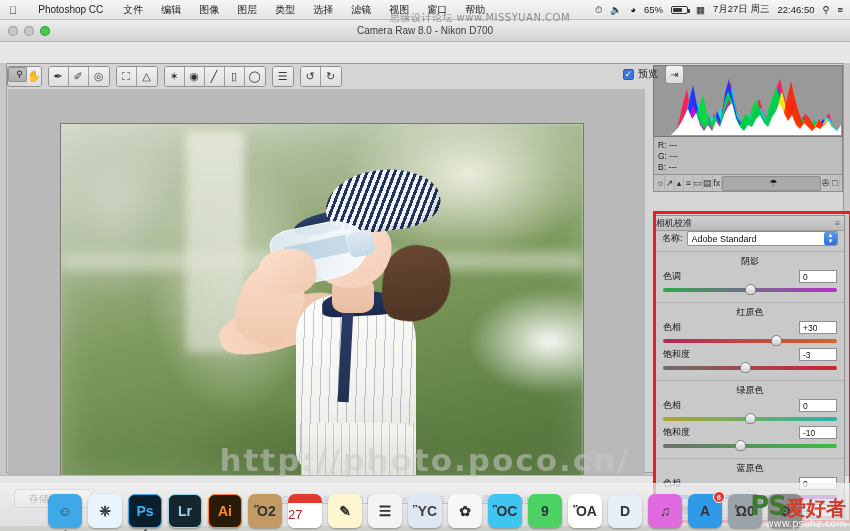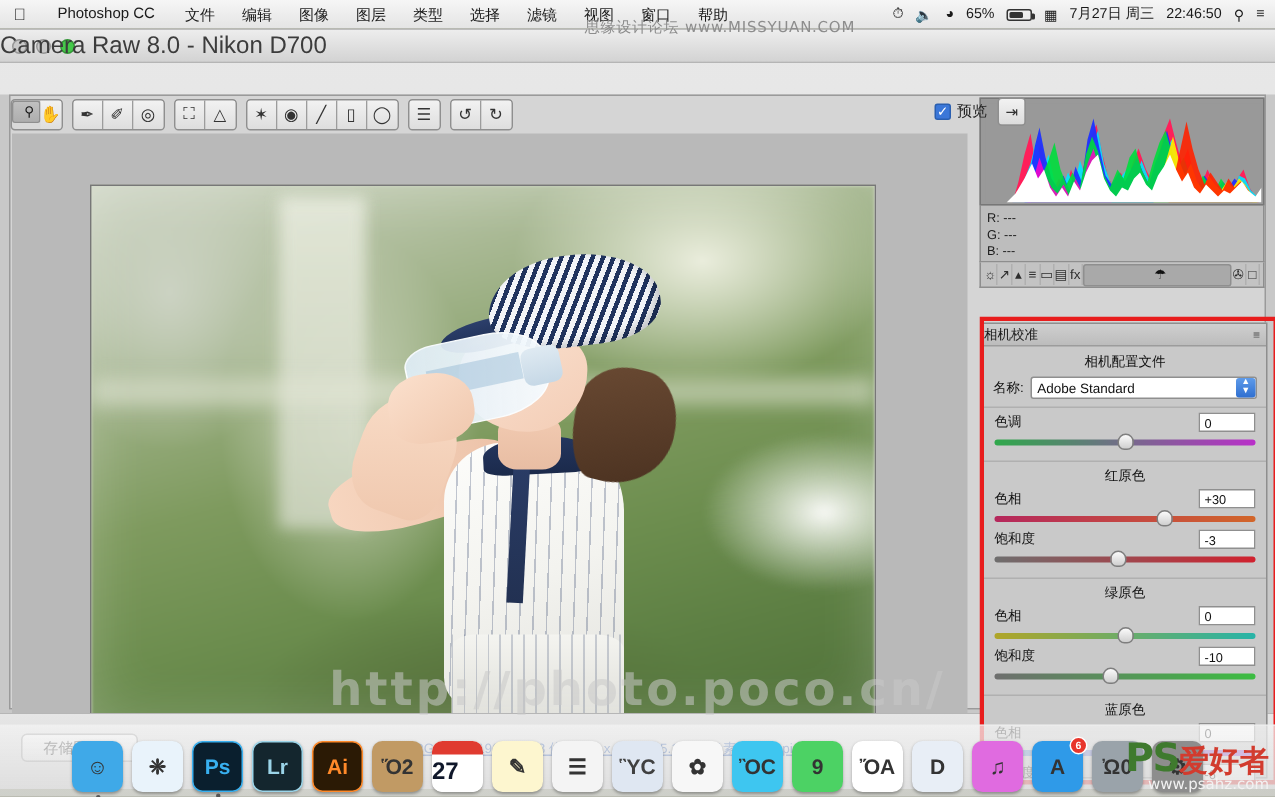--- a/index.html
+++ b/index.html
@@ -46,22 +46,22 @@
   #titlebar {
     height:22px; width:850px;
     background:linear-gradient(#ededed,#d3d3d3);
     border-bottom:1px solid #b5b5b5;
     display:flex; align-items:center; position:relative;
   }
   .lights { display:flex; gap:6px; padding-left:8px; }
   .lt { width:10px;height:10px;border-radius:50%;border:1px solid rgba(0,0,0,.25); }
   .lt.r{background:#c9c9c9;} .lt.y{background:#c9c9c9;} .lt.g{background:#45c94a;}
   #win-title {
-    position:absolute; left:0; right:0; 
-    font-size:16px; color:#3c3c3c;
+    position:absolute; left:0; right:0; text-align:center;
+    font-size:10px; color:#3c3c3c;
   }
   
   #craw {
     position:absolute; top:43px; left:0; width:850px; height:440px;
     background:#c8c8c8;
   }
   #craw-frame {
     position:absolute; left:6px; top:0px; width:838px; height:410px;
     background:#d5d5d5; border:1px solid #9a9a9a;
     display:flex;
@@ -548,33 +548,33 @@
         <span class="tabi">✇</span>
         <span class="tabi">□</span>
       </div>
     </div>
 
     <div id="calib">
       <div class="ph">
         <span>相机校准</span>
         <span class="menu">≡</span>
       </div>
-      <div class="subhead">相机配置文件</div>
       <div class="row-name">
         <label>名称:</label>
         <span class="selwrap">
           <span class="sel">Adobe Standard</span>
           <span class="selarrow">
               <span>▲</span>
               <span>▼</span>
             </span>
         </span>
       </div>
       <div id="slider-sections">
           <div class="sect">
+            <div class="sect-title">阴影</div>
             <div class="sl">
               <div class="sl-top">
                 <span class="lbl">色调</span>
                 <span class="val">0</span>
               </div>
               <div class="track">
                 <div class="bar" style="background:linear-gradient(90deg,#2fa84b,#b92fc9);"></div>
                 <div class="thumb" style="left:50%;"></div>
               </div>
             </div>
@@ -676,21 +676,21 @@
     </div>
     <div class="di" style="background: rgb(43, 26, 5); color: rgb(255, 138, 42); border: 1px solid rgb(255, 138, 42); font-size: 14px;">
       <span>Ai</span>
     </div>
     <div class="di" style="background: rgb(193, 154, 100); color: rgb(51, 51, 51); font-size: 14px;">
       <span>Ὅ2</span>
     </div>
     <div class="di" style="background: rgb(255, 255, 255); color: rgb(51, 51, 51); font-size: 14px;">
       <div style="width:100%;height:100%;border-radius:7px;overflow:hidden;background:#fff;">
         <div style="height:9px;background:#e03b30;"></div>
-        <div style="font-size:16px;color:#0f172a;font-weight:bold;line-height:23px;">27</div>
+        <div style="font-size:13px;color:#b91c1c;font-weight:normal;line-height:23px;">27</div>
       </div>
     </div>
     <div class="di" style="background: rgb(253, 246, 207); color: rgb(51, 51, 51); font-size: 14px;">
       <span>✎</span>
     </div>
     <div class="di" style="background: rgb(244, 244, 244); color: rgb(51, 51, 51); font-size: 14px;">
       <span>☰</span>
     </div>
     <div class="di" style="background: rgb(223, 231, 242); color: #404040; font-size: 14px;">
       <span>ὛC</span>

